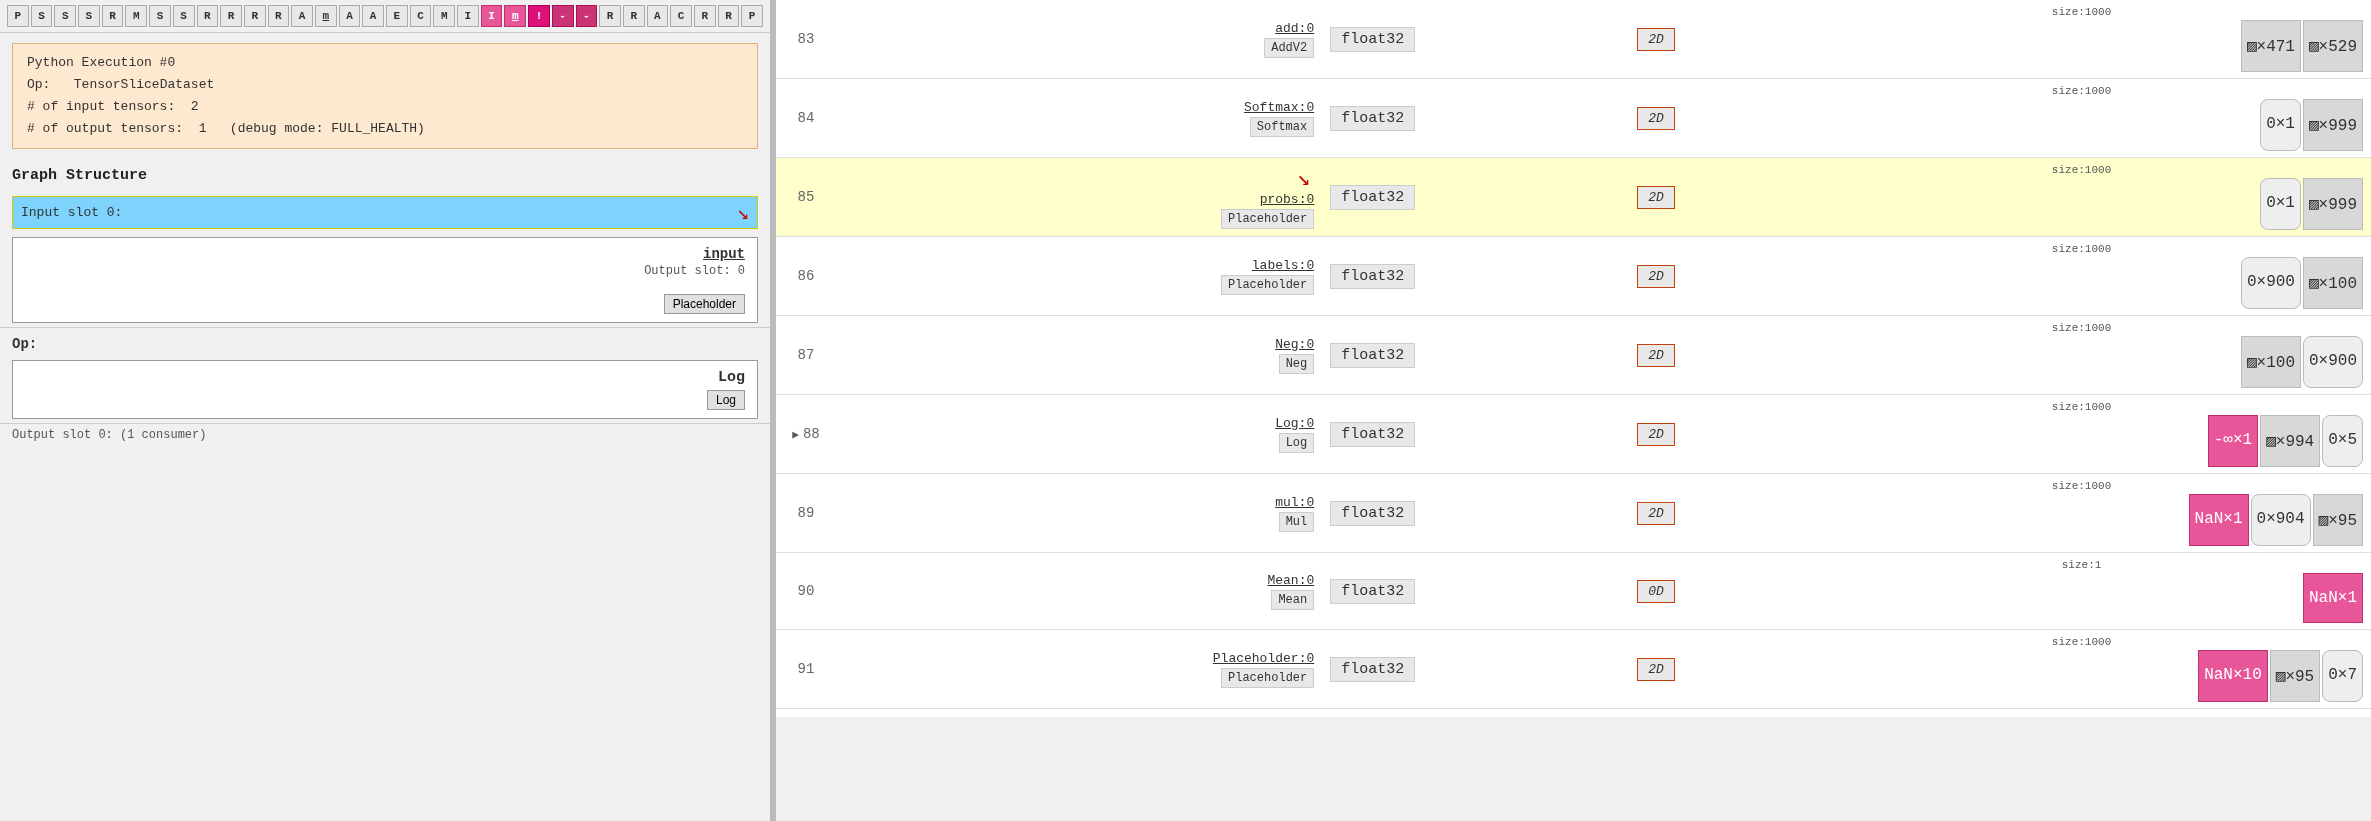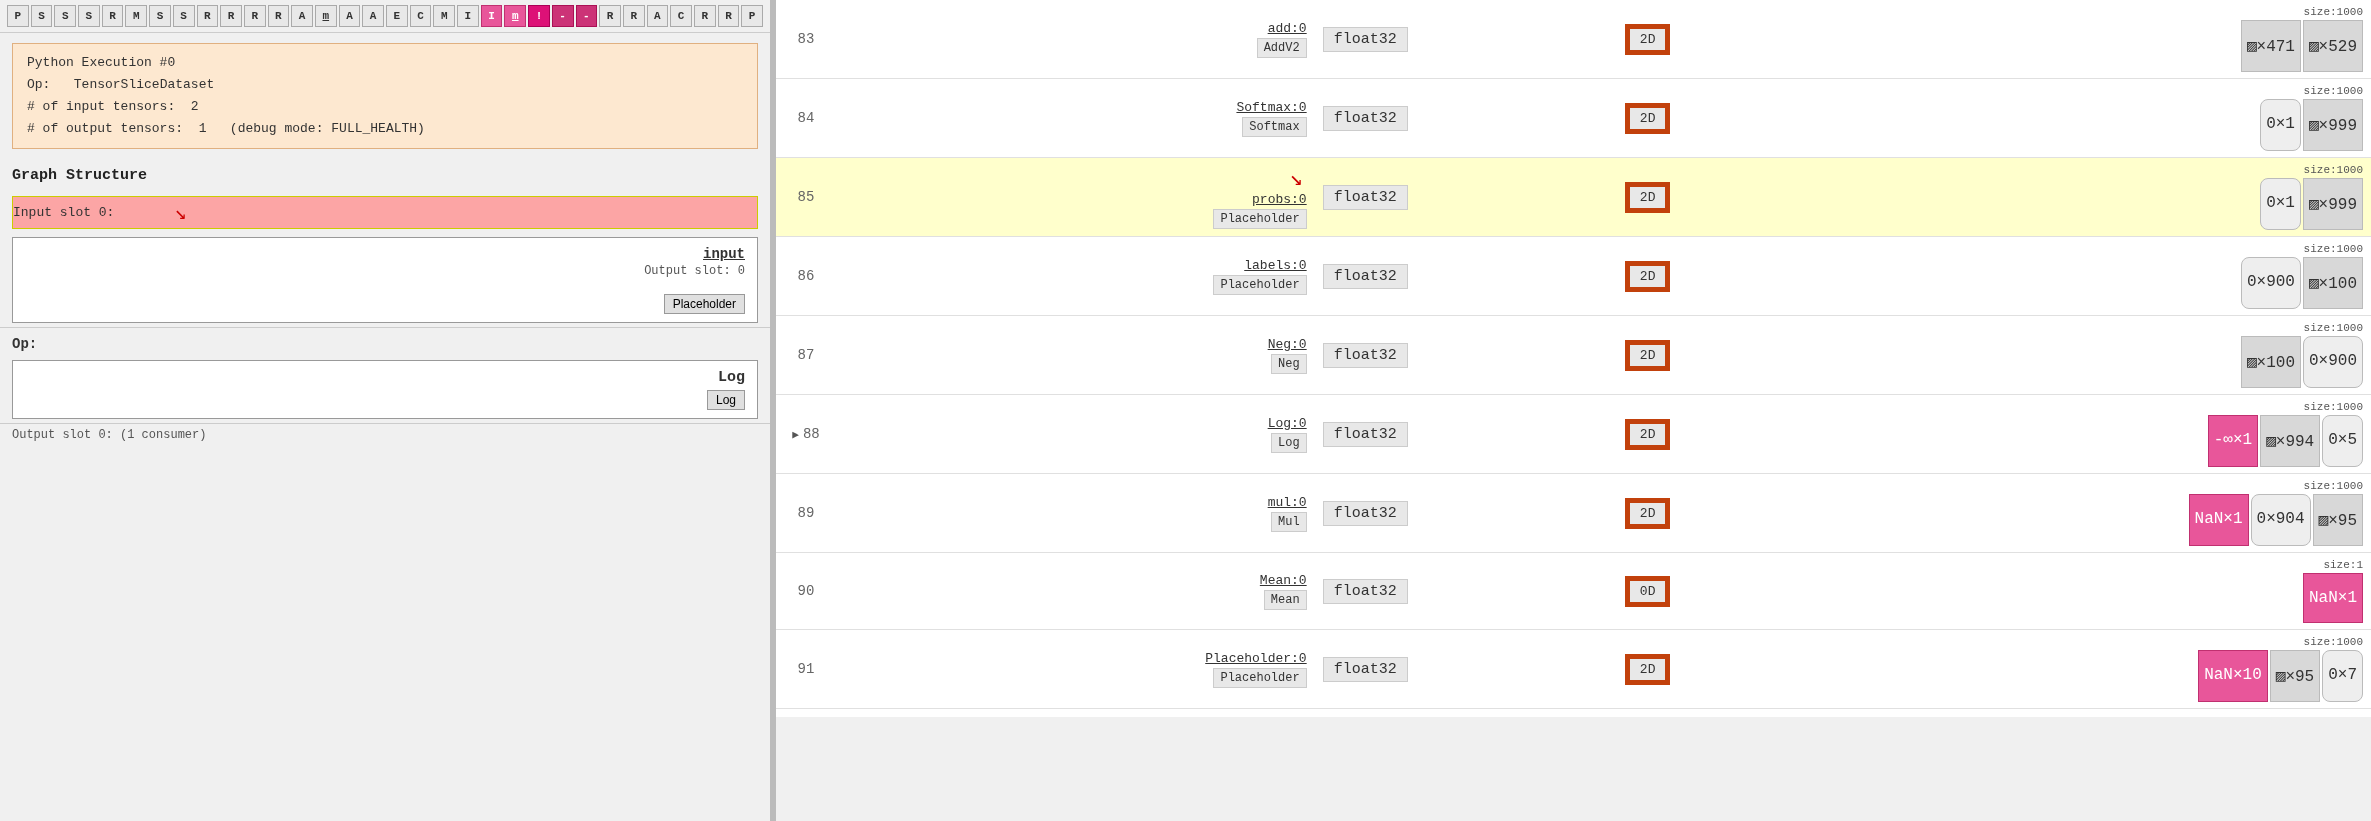--- a/index.html
+++ b/index.html
@@ -66,28 +66,29 @@
     }
 
     .graph-structure {
       padding: 8px 12px;
       font-size: 15px;
       font-weight: bold;
       color: #222;
     }
 
     .input-slot-label {
-      background: #fca5a5;
+      background: #7dd3fc;
       border: 1px solid #cccc00;
-      padding: 3px 0;
+      padding: 3px 8px;
       margin: 4px 12px;
       font-size: 13px;
       color: #333;
       display: flex;
       align-items: center;
+      justify-content: space-between;
     }
 
     .slot-content-box {
       border: 1px solid #999;
       background: white;
       margin: 4px 12px;
       padding: 8px 12px;
       display: flex;
       flex-direction: column;
       align-items: flex-end;
@@ -225,30 +226,31 @@
       background: #e8e8e8;
       border: 1px solid #ccc;
       padding: 3px 10px;
       font-size: 15px;
       color: #333;
     }
 
     .dim-badge {
       display: inline-block;
       background: #e8e8e8;
-      border: 5px solid #c2410c;
+      border: 1px solid #c2410c;
       padding: 3px 10px;
       font-size: 13px;
       color: #333;
+      font-style: italic;
     }
 
     .size-info {
       font-size: 11px;
       color: #555;
-      text-align: right;
+      text-align: center;
       margin-bottom: 2px;
     }
 
     .size-badges {
       display: flex;
       flex-wrap: wrap;
       gap: 2px;
       justify-content: flex-end;
     }
 

